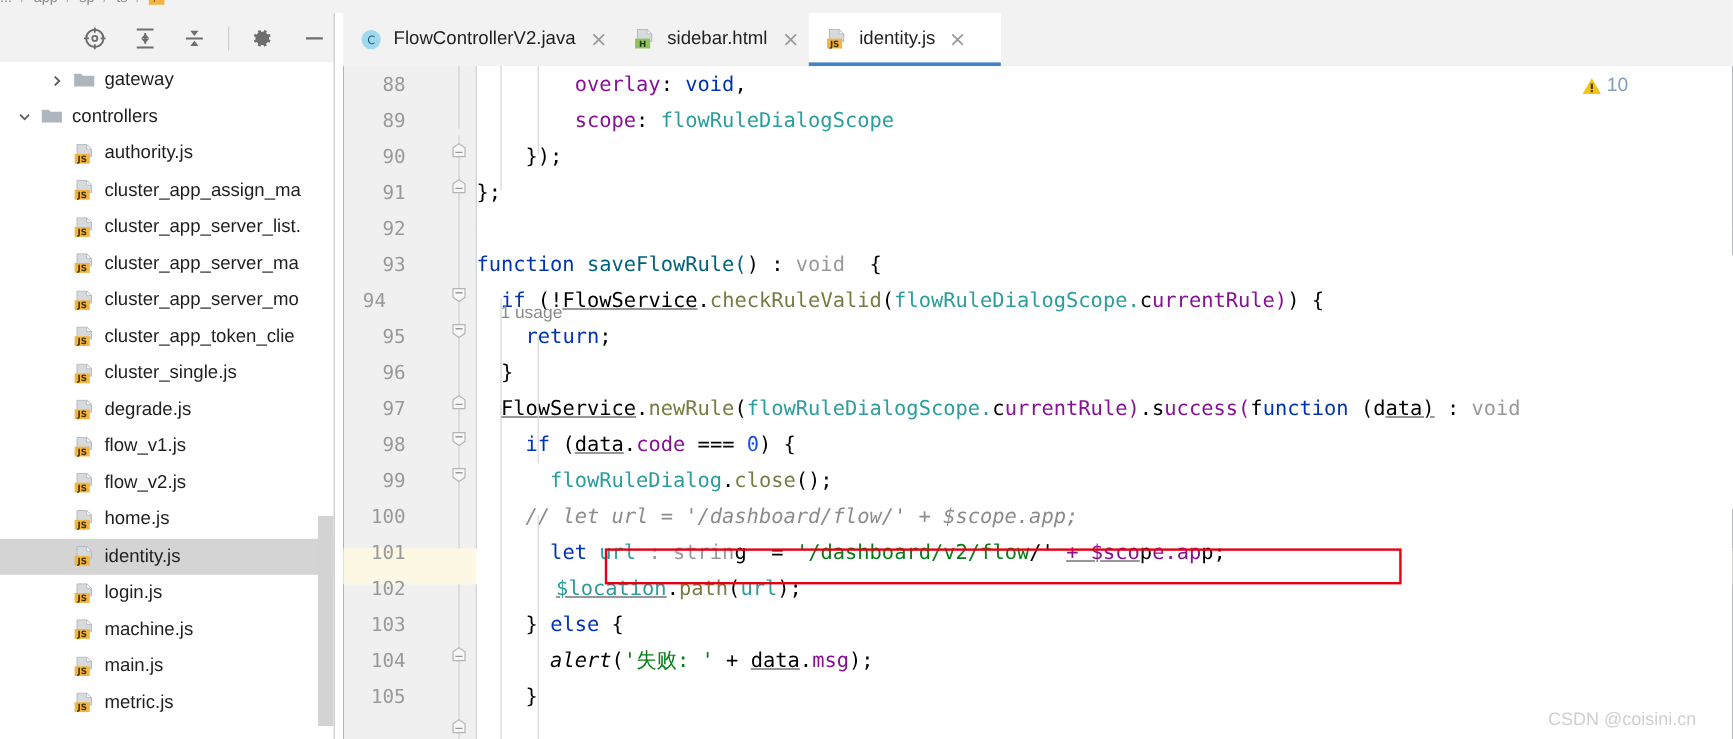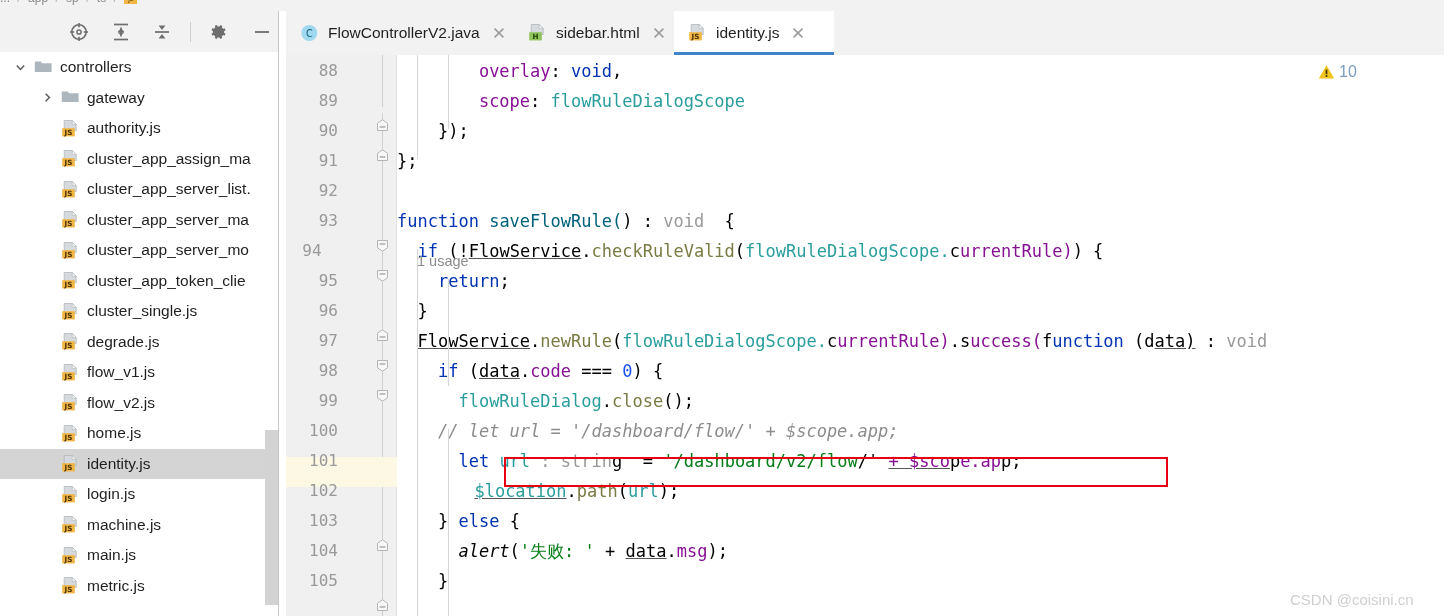--- a/index.html
+++ b/index.html
@@ -293,48 +293,48 @@
       <div class="tb-icon" style="left:251px;">
         <svg width="22" height="22" viewBox="0 0 22 22">
           <line x1="4" y1="11" x2="18" y2="11" stroke="#6e6e6e" stroke-width="1.8"></line>
         </svg>
       </div>
     </div>
 
     <div class="tree">
       <div id="tree-rows">
           <div class="tree-row">
+            <span class="spacer" style="width: 41px;"></span>
+            <span class="twisty">
+              <svg width="13" height="13" viewBox="0 0 13 13">
+                <polyline points="4.6,2.8 8.4,6.5 4.6,10.2" fill="none" stroke="#5a5a5a" stroke-width="1.5"></polyline>
+              </svg>
+            </span>
+            <span class="spacer" style="width: 7px;"></span>
+            <span class="ficon">
+              <svg width="19" height="15" viewBox="0 0 19 15">
+                <path d="M0.8 2.4 H6.6 L8.1 4.2 H17.6 V13 H0.8 Z" fill="#aeb6bd"></path>
+              </svg>
+            </span>
+            <span class="tlabel">gateway</span>
+          </div>
+          <div class="tree-row">
             <span class="spacer" style="width: 14px;"></span>
             <span class="twisty">
               <svg width="13" height="13" viewBox="0 0 13 13">
                 <polyline points="2.8,4.6 6.5,8.4 10.2,4.6" fill="none" stroke="#5a5a5a" stroke-width="1.5"></polyline>
               </svg>
             </span>
             <span class="spacer" style="width: 7px;"></span>
             <span class="ficon">
               <svg width="19" height="15" viewBox="0 0 19 15">
                 <path d="M0.8 2.4 H6.6 L8.1 4.2 H17.6 V13 H0.8 Z" fill="#aeb6bd"></path>
               </svg>
             </span>
             <span class="tlabel">controllers</span>
-          </div>
-          <div class="tree-row">
-            <span class="spacer" style="width: 41px;"></span>
-            <span class="twisty">
-              <svg width="13" height="13" viewBox="0 0 13 13">
-                <polyline points="4.6,2.8 8.4,6.5 4.6,10.2" fill="none" stroke="#5a5a5a" stroke-width="1.5"></polyline>
-              </svg>
-            </span>
-            <span class="spacer" style="width: 7px;"></span>
-            <span class="ficon">
-              <svg width="19" height="15" viewBox="0 0 19 15">
-                <path d="M0.8 2.4 H6.6 L8.1 4.2 H17.6 V13 H0.8 Z" fill="#aeb6bd"></path>
-              </svg>
-            </span>
-            <span class="tlabel">gateway</span>
           </div>
           <div class="tree-row">
             <span class="spacer" style="width: 41px;"></span>
             <span class="twisty"></span>
             <span class="spacer" style="width: 7px;"></span>
             <span class="ficon">
               <svg width="19" height="17" viewBox="0 0 19 17">
                 <path d="M3.2 0.5 H11.2 L15.2 4.3 V10.5 H3.2 Z" fill="#d6dadd" stroke="#b2b7bb" stroke-width="0.8"></path>
                 <path d="M11.2 0.5 L11.2 4.3 L15.2 4.3 Z" fill="#ffffff" stroke="#b2b7bb" stroke-width="0.7"></path>
                 <rect x="1.2" y="8.2" width="12.6" height="8.2" fill="#f0b542"></rect>
@@ -716,21 +716,21 @@
           <div class="codetext" style="top: 271px; left: 0px;"><span>  </span><span class="und id">FlowService</span><span class="id">.</span><span class="meth">newRule</span><span class="id">(</span><span class="teal">flowRuleDialogScope.</span><span class="id">c</span><span class="prop">urrentRule)</span><span class="id">.</span><span class="id">s</span><span class="prop">uccess(</span><span class="id">f</span><span class="k">unction </span><span class="id">(d</span><span class="und id">ata)</span><span class="id"> </span><span>:</span><span class="hint"> void</span></div>
           <div class="lnum" style="top: 301px; left: -111px;">98</div>
           <div class="codetext" style="top: 301px; left: 0px;"><span>    </span><span class="k">if</span><span> (</span><span class="und id">data</span><span class="id">.</span><span class="prop">code</span><span> </span><span class="id">===</span><span> </span><span class="num">0</span><span class="id">) {</span></div>
           <div class="lnum" style="top: 331px; left: -111px;">99</div>
           <div class="codetext" style="top: 331px; left: 0px;"><span>      </span><span class="teal">flowRuleDialog</span><span class="id">.</span><span class="meth">close</span><span class="id">();</span></div>
           <div class="lnum" style="top: 361px; left: -111px;">100</div>
           <div class="codetext" style="top: 361px; left: 0px;"><span>    </span><span class="cmt">// let url = '/dashboard/flow/' + $scope.app;</span></div>
           <div class="lnum" style="top: 391px; left: -111px;">101</div>
           <div class="codetext" style="top: 391px; left: 0px;"><span>      </span><span class="k">let</span><span> </span><span class="teal">url</span><span> </span><span class="hint">: strin</span><span>g </span><span class="id"> </span><span>=</span><span class="str"> '/dashboard/v2/flow</span><span>/</span><span class="id">'</span><span> </span><span class="und prop">+ $sco</span><span class="id">p</span><span class="prop">e.ap</span><span>p;</span></div>
           <div class="lnum" style="top: 421px; left: -111px;">102</div>
-          <div class="codetext" style="top: 421px; left: 16px;"><span>      </span><span class="und teal">$location</span><span class="id">.</span><span class="meth">path</span><span class="id">(</span><span class="teal">url</span><span class="id">);</span></div>
+          <div class="codetext" style="top: 421px; left: 5px;"><span>      </span><span class="und teal">$location</span><span class="id">.</span><span class="meth">path</span><span class="id">(</span><span class="teal">url</span><span class="id">);</span></div>
           <div class="lnum" style="top: 451px; left: -111px;">103</div>
           <div class="codetext" style="top: 451px; left: 0px;"><span>    </span><span class="id">}</span><span> </span><span class="k">else</span><span> </span><span class="id">{</span></div>
           <div class="lnum" style="top: 481px; left: -111px;">104</div>
           <div class="codetext" style="top: 481px; left: 0px;"><span>      </span><span class="ital id">alert</span><span class="id">(</span><span class="str">'</span><span class="str">失败:</span><span class="str"> '</span><span> </span><span class="id">+</span><span> </span><span class="und id">data</span><span class="id">.</span><span class="prop">msg</span><span class="id">);</span></div>
           <div class="lnum" style="top: 511px; left: -111px;">105</div>
           <div class="codetext" style="top: 511px; left: 0px;"><span>    </span><span class="id">}</span></div>
         </div>
 
       <div class="indent-guide" style="left:20px; top:0; height:104px;"></div>
       <div class="indent-guide" style="left:51px; top:0; height:74px;"></div>

